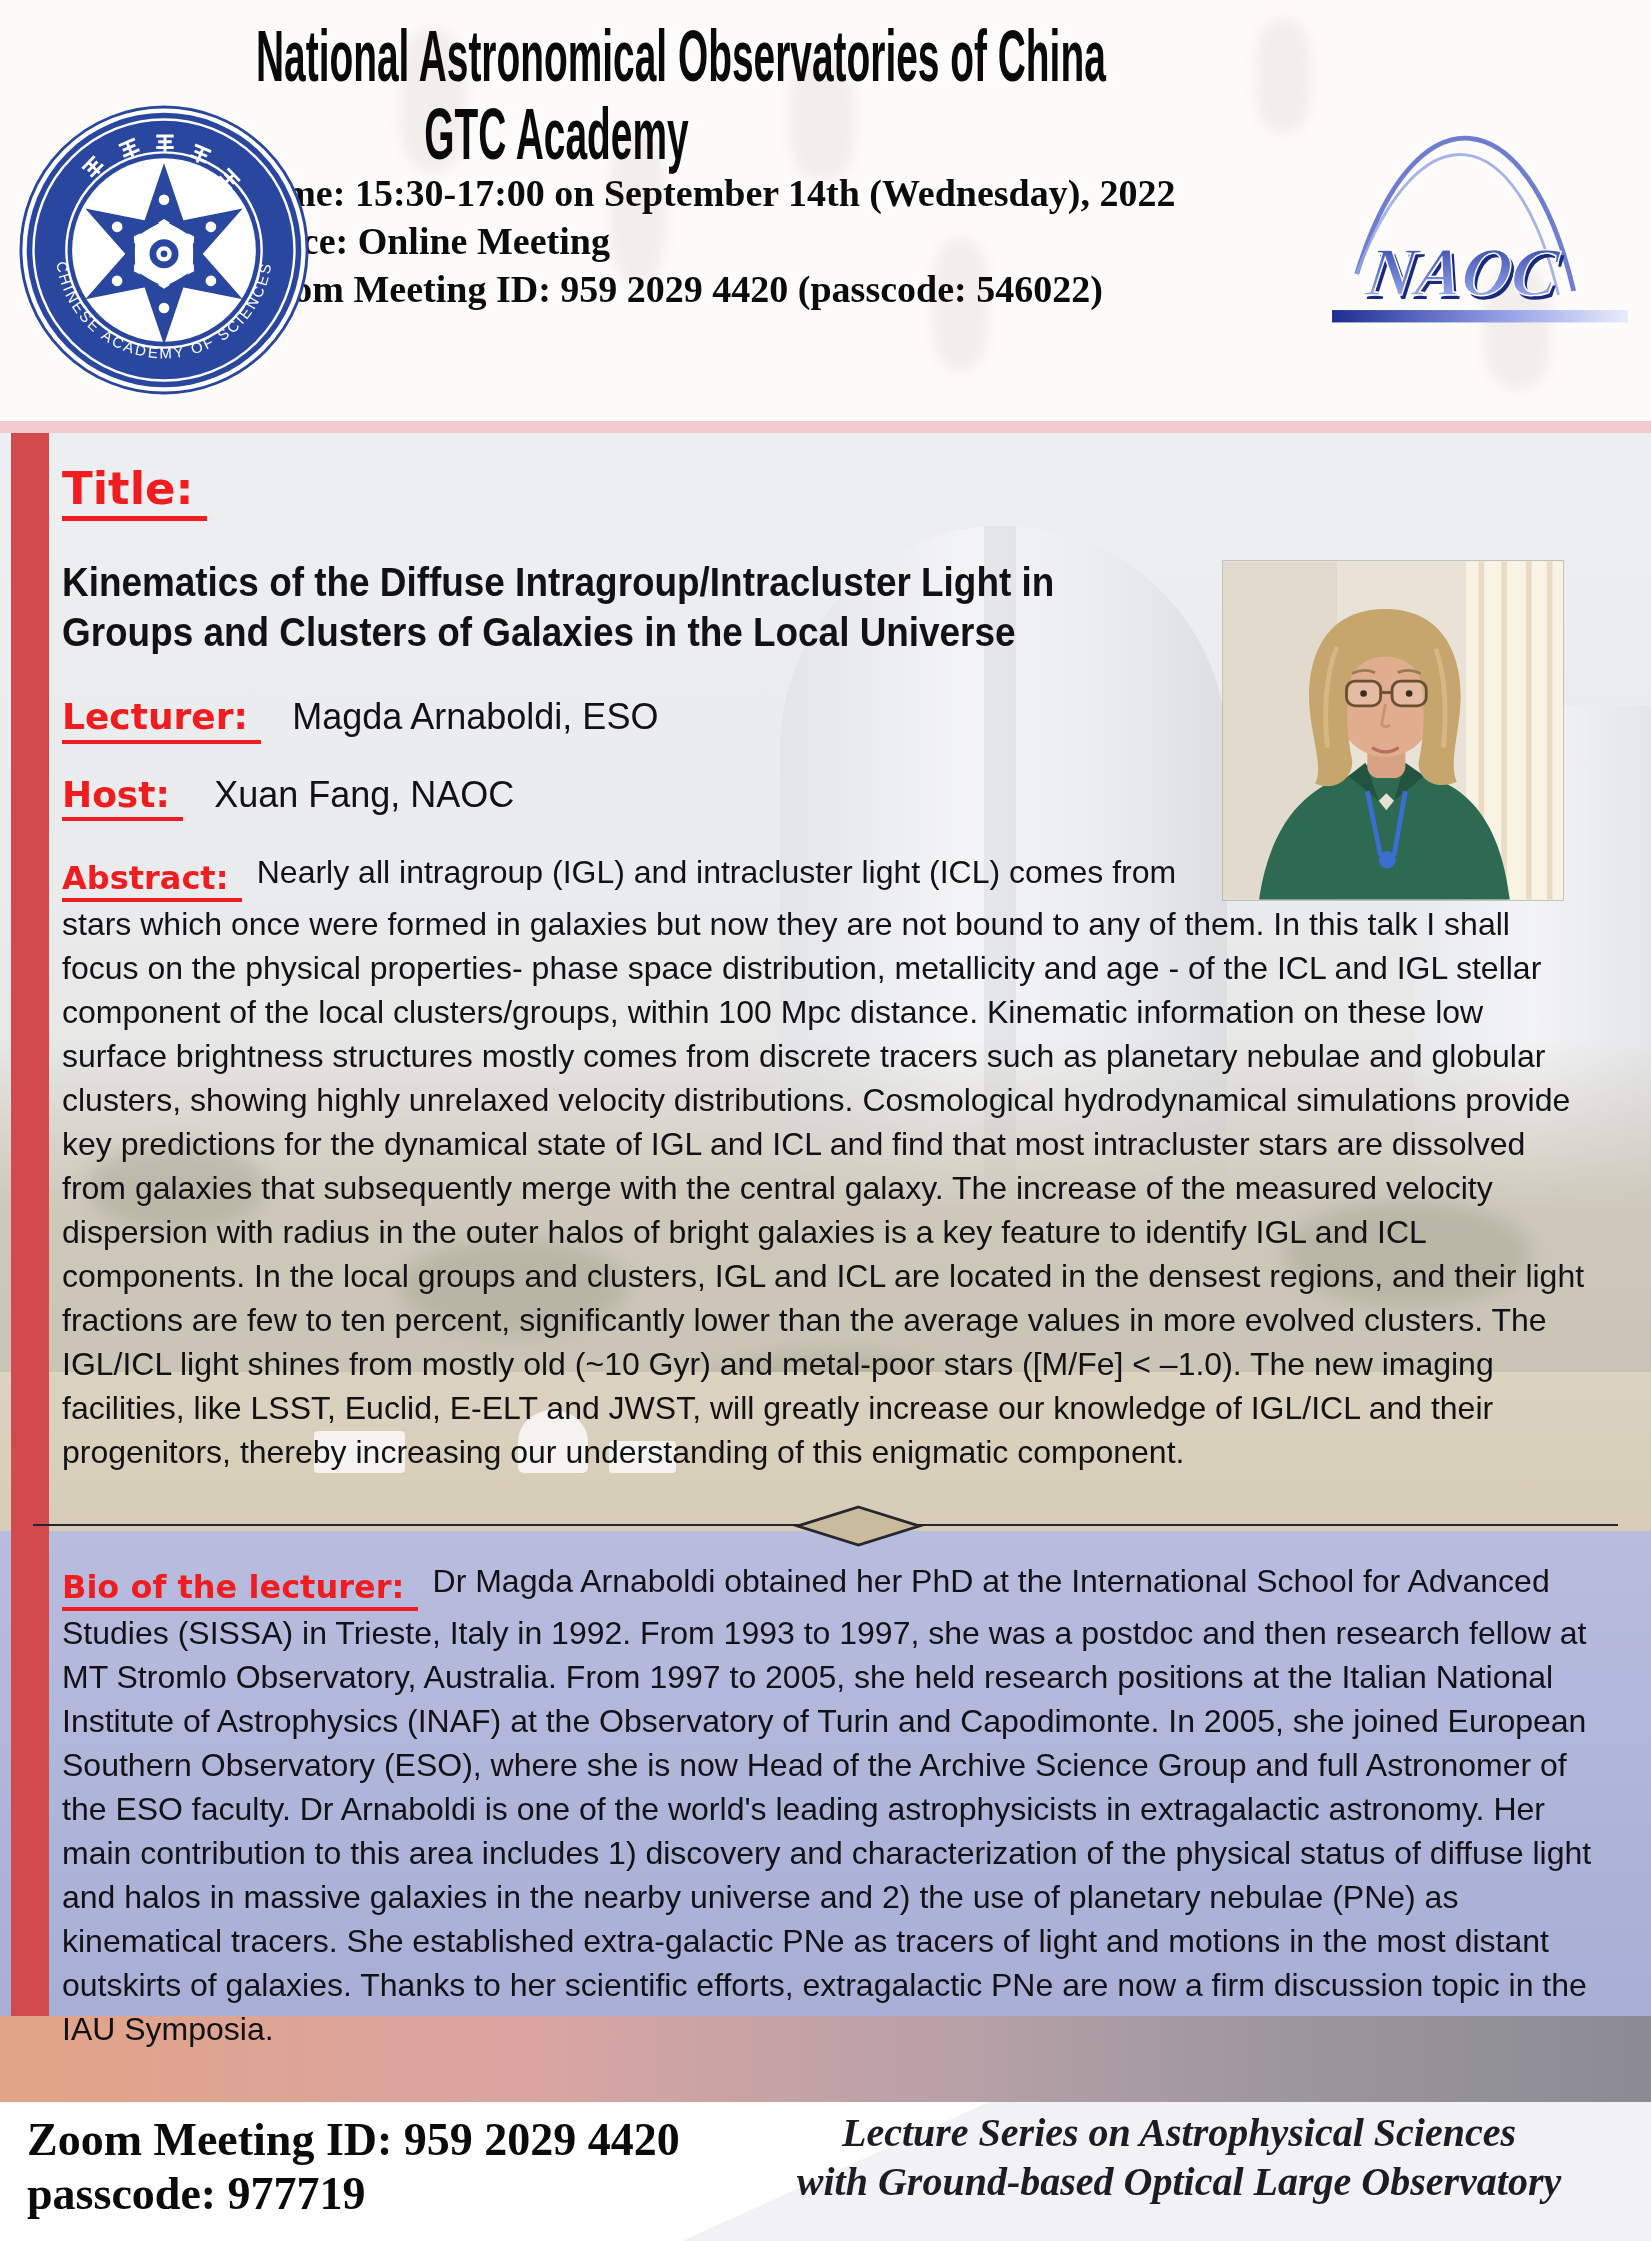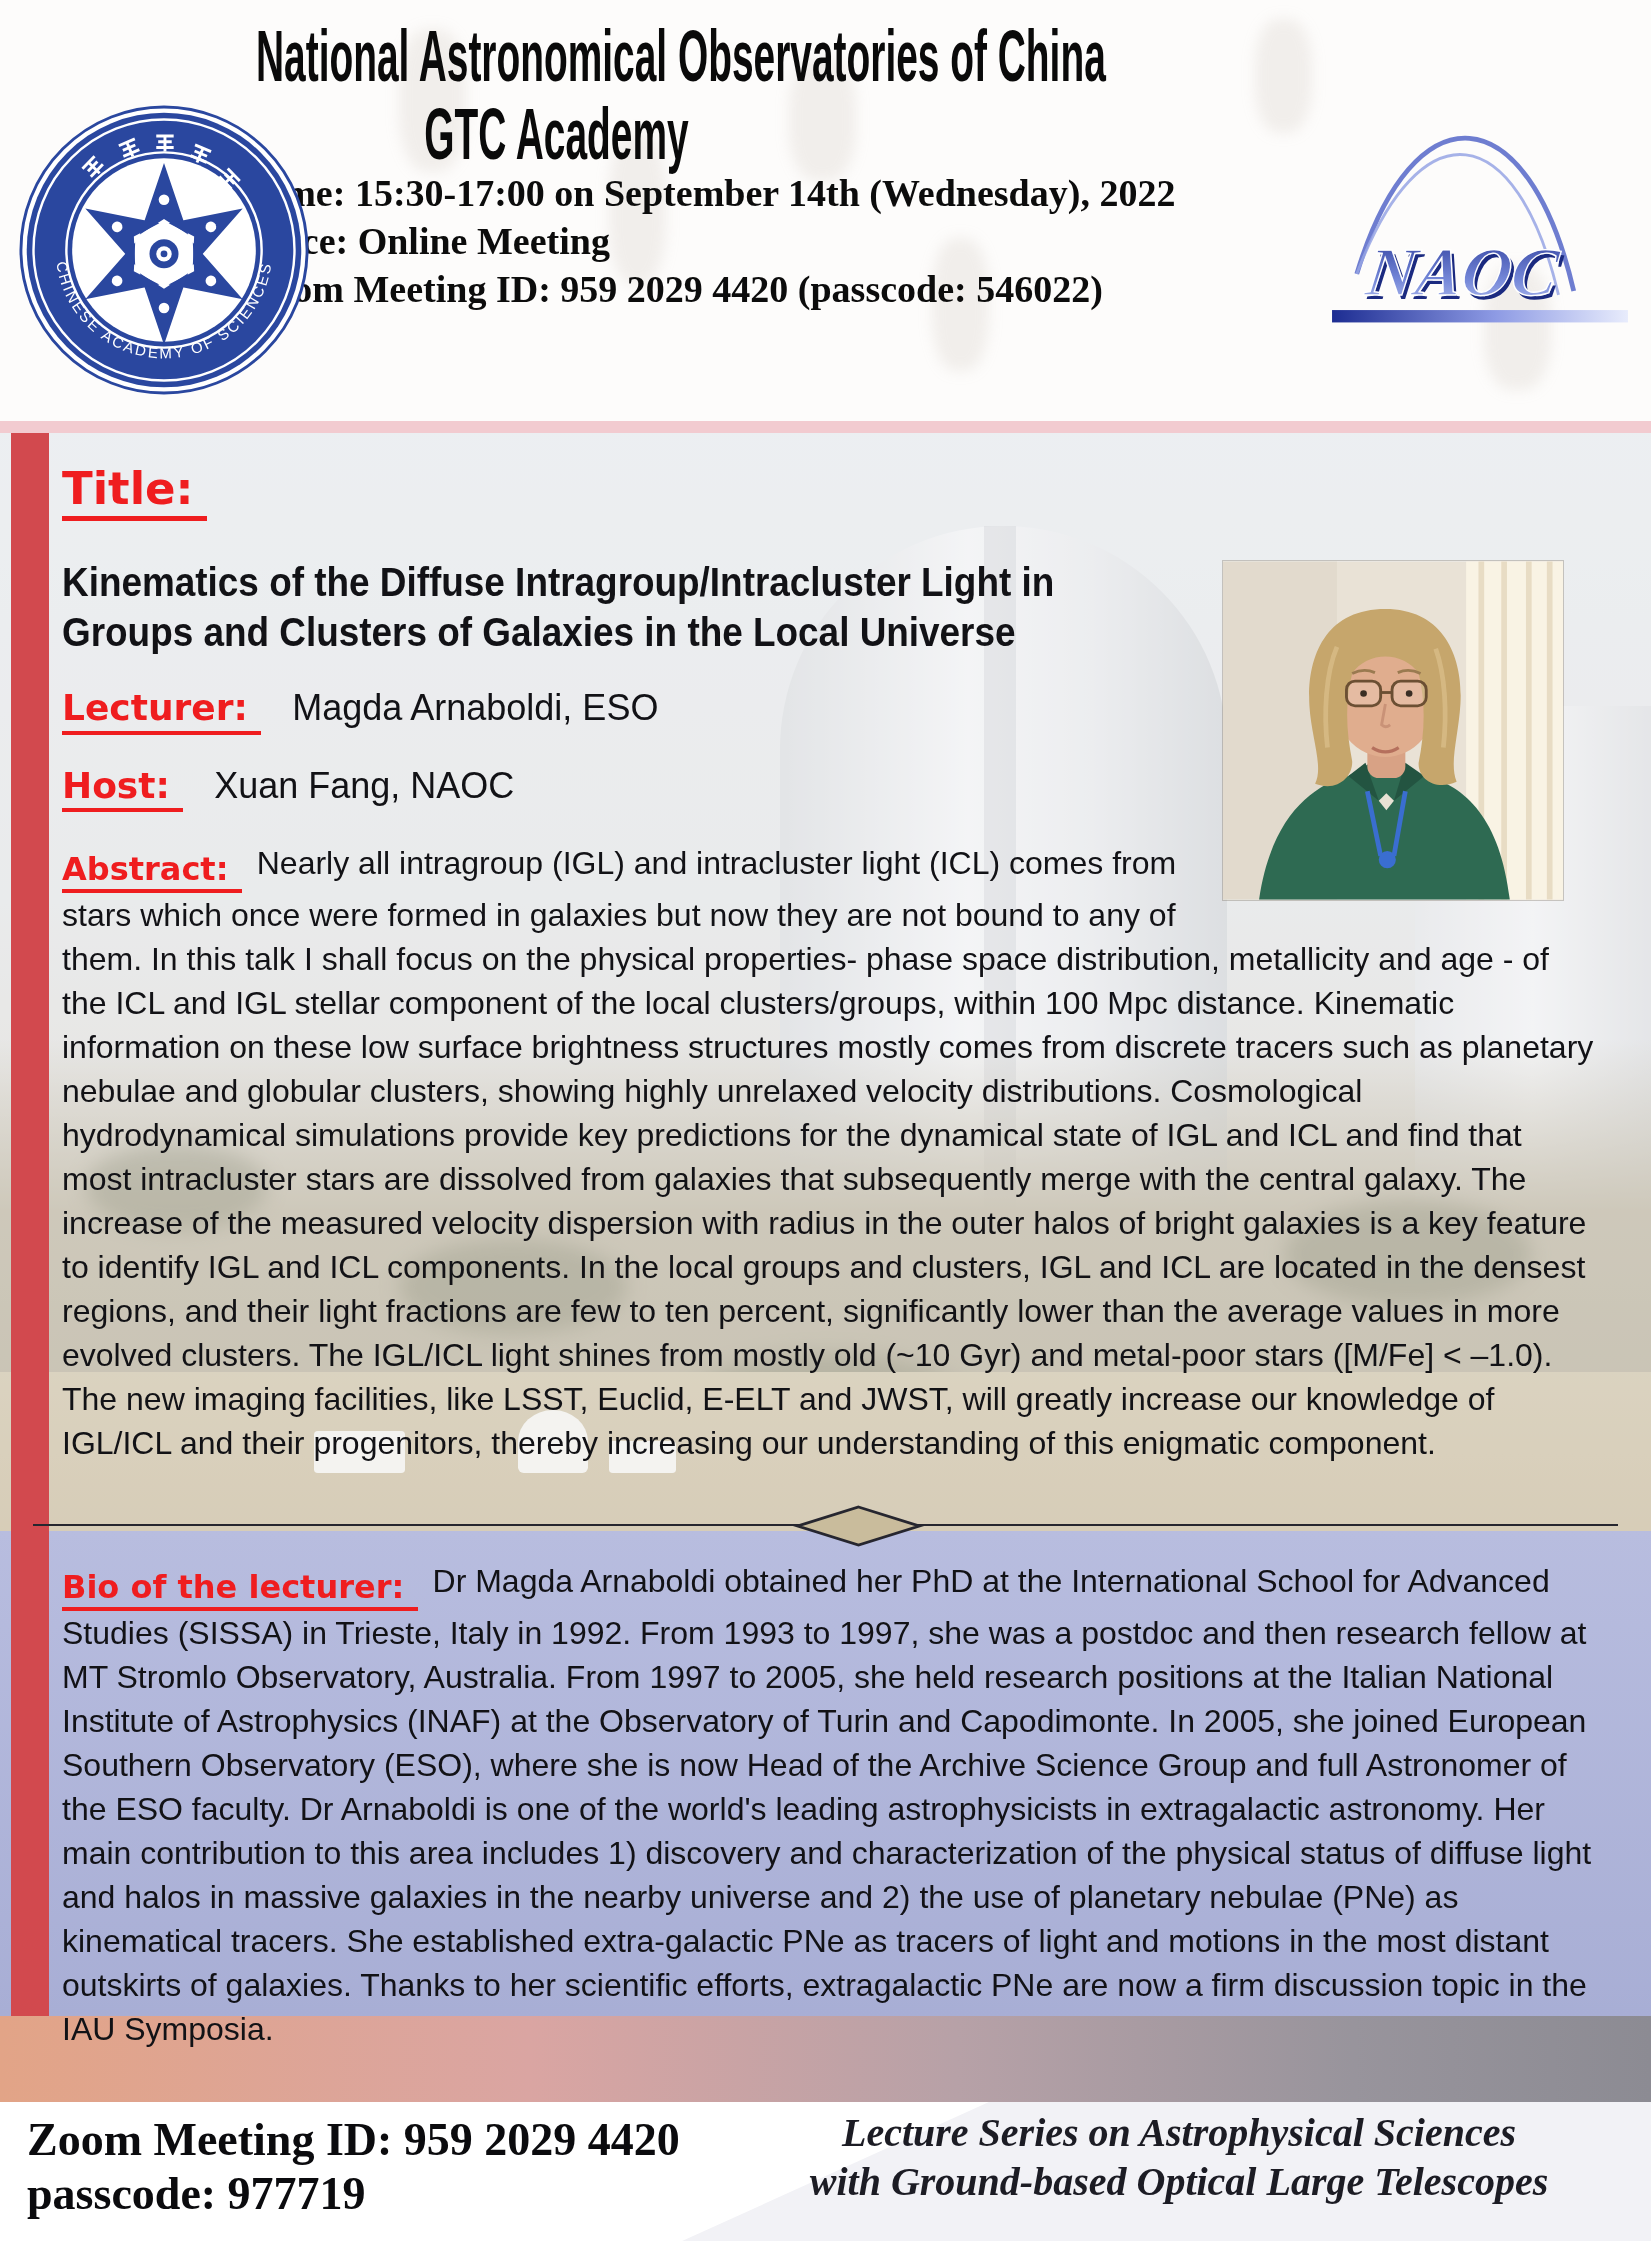--- a/index.html
+++ b/index.html
@@ -52,21 +52,21 @@
          box-shadow:0 0 0 1px rgba(120,110,95,.35);}
 
   .content{position:absolute;left:62px;top:45px;width:1532px;z-index:6;color:#121216;}
   .float-spacer{float:right;width:373px;height:436px;}
   .rlabel{display:inline-block;color:#ef1d1f;font-family:"DejaVu Sans","Liberation Sans",sans-serif;
           font-weight:bold;border-bottom:5.7px solid #ef1d1f;padding:0 13.3px 4.8px 0;line-height:1;}
   .title-row{display:flex;align-items:flex-start;gap:36px;flex-direction:column;}
   .title-label{font-size:45px;}
   .title-text .tline{font-weight:bold;font-size:41px;line-height:50px;white-space:nowrap;
           transform:scaleX(.90);transform-origin:0 50%;}
-  .person-row{margin-top:30px;font-size:36px;}
+  .person-row{margin-top:39px;font-size:36px;}
   .person-row .rlabel{font-size:36px;border-bottom-width:4.8px;}
   .person-row .val{margin-left:21px;}
   .host-row{margin-top:30px;}
   .para{margin:28.5px 0 0 0;font-size:32px;line-height:44px;text-align:left;}
   .para .rlabel{font-size:32px;border-bottom-width:4.8px;vertical-align:-5.7px;margin-right:15px;}
   .bio-block{position:absolute;left:62px;top:1138px;width:1532px;z-index:6;color:#121216;}
   .bio-block .para{margin-top:0;}
 
   
   .footer{position:absolute;left:0;top:2102px;width:1651px;height:172px;background:#ffffff;overflow:hidden;}
@@ -254,19 +254,19 @@
   </div>
 
   <div class="footer">
     <div class="footer-diag"></div>
     <div class="footer-zoom">
       <div>Zoom Meeting ID:  959 2029 4420</div>
       <div>passcode:  977719</div>
     </div>
     <div class="footer-series">
       <div>Lecture Series on Astrophysical Sciences</div>
-      <div>with Ground-based Optical Large Telescopes</div>
+      <div>with Ground-based Optical Large Observatory</div>
     </div>
     <div class="bottom-bar"></div>
   </div>
 
 </div>
 
 
 </body></html>

